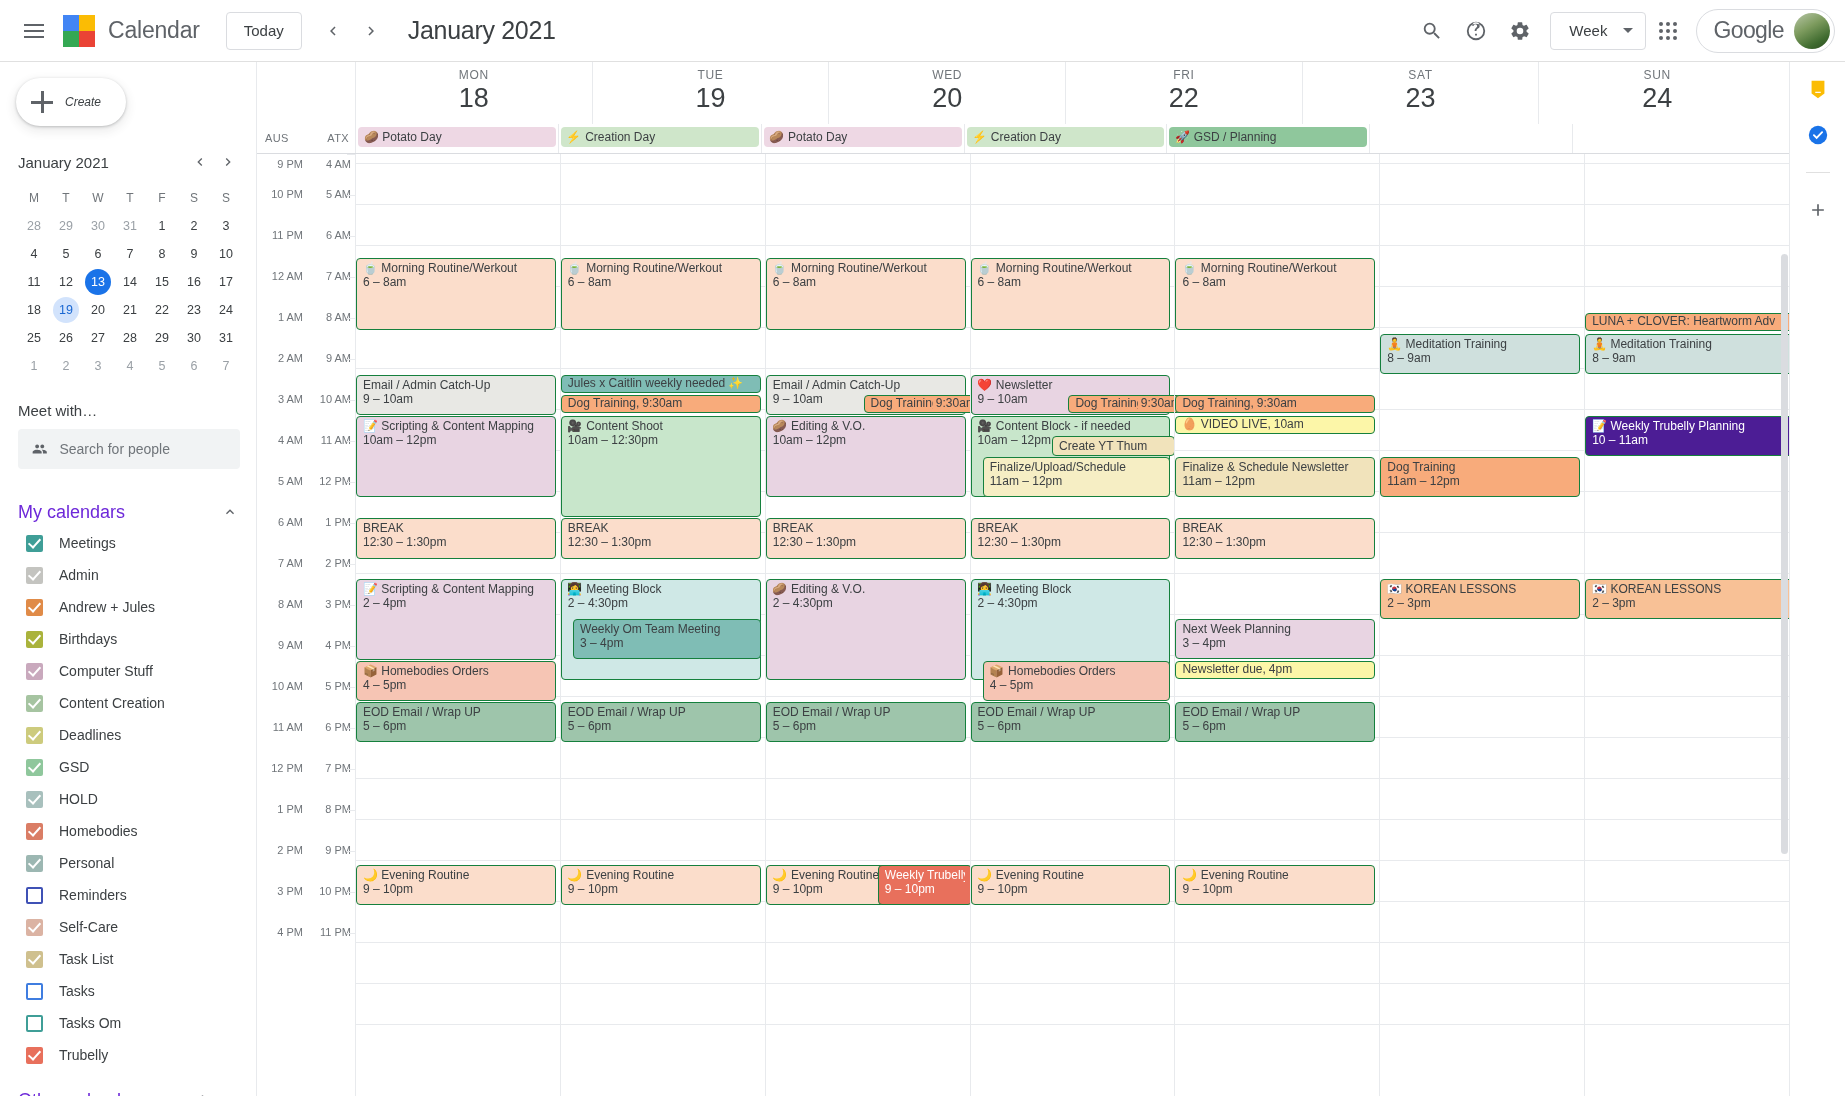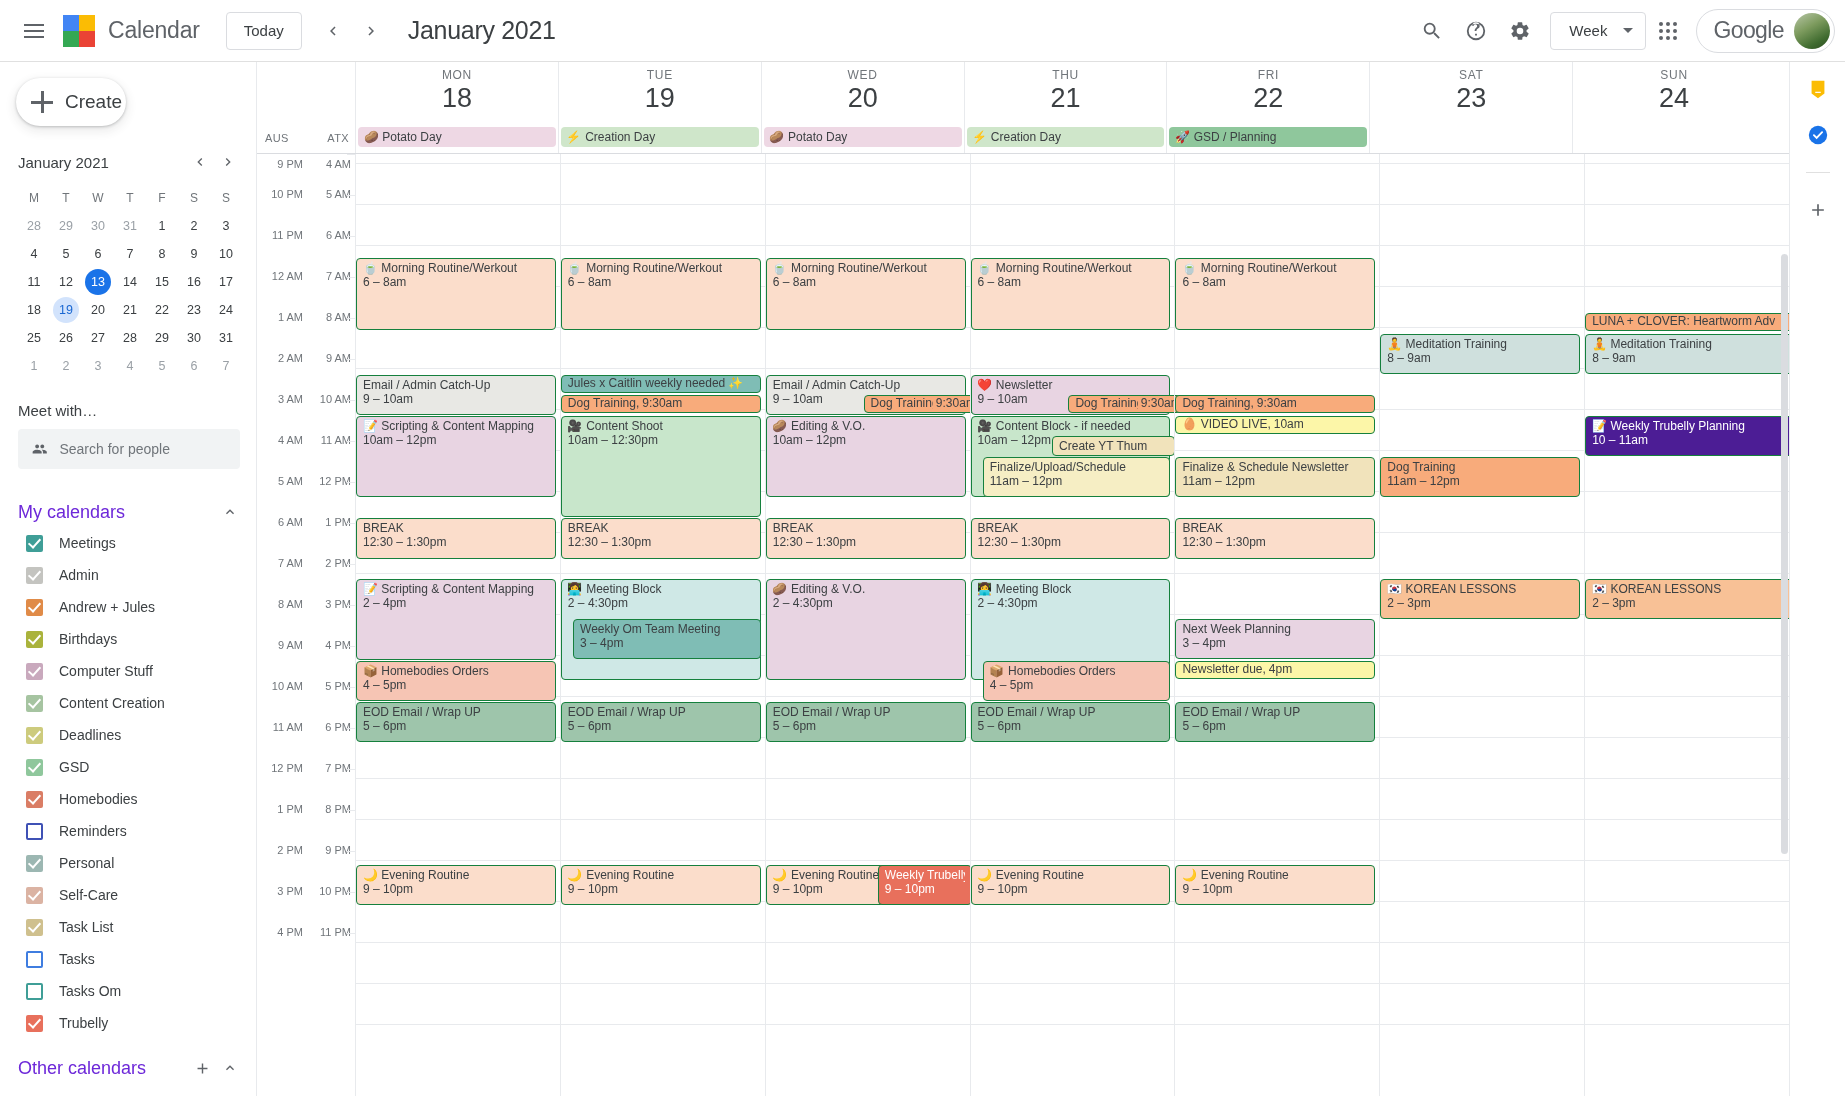--- a/index.html
+++ b/index.html
@@ -86,21 +86,21 @@
     display: flex; align-items: center; gap: 12px;
     margin: 8px 0 14px 16px; width: 110px; height: 48px; padding: 0 20px 0 14px;
     border-radius: 24px; border: 1px solid transparent;
     box-shadow: 0 1px 3px rgba(60,64,67,.3), 0 4px 8px 3px rgba(60,64,67,.08);
     background: #fff; cursor: pointer;
   }
   .plus-ico { position: relative; width: 22px; height: 22px; flex:0 0 auto;}
   .plus-ico:before, .plus-ico:after { content:''; position:absolute; background:#5f6368; }
   .plus-ico:before { left: 0; top: 10px; width: 22px; height: 2.5px; }
   .plus-ico:after  { top: 0; left: 10px; height: 22px; width: 2.5px; }
-  .create-label { font-size: 19px; color: #3c4043; }
+  .create-label { font-size: 12px; color: #3c4043; font-style: italic; }
 
   .mini-cal { padding: 6px 14px 0 18px; }
   .mini-head { display: flex; align-items: center; height: 32px; }
   .mini-title { font-size: 15px; color: #3c4043; flex: 1 1 auto; }
   .mini-arrow { width: 28px; height: 28px; border-radius: 50%; display:flex;
                 align-items:center; justify-content:center; color:#5f6368; font-size:15px; cursor:pointer;}
   table.mini { width: 100%; border-collapse: collapse; margin-top: 6px; }
   table.mini th { font-size: 12px; font-weight: 400; color: #70757a; height: 28px; }
   table.mini td { text-align: center; height: 28px; }
   .mc { display: inline-flex; width: 26px; height: 26px; border-radius: 50%;
@@ -410,30 +410,34 @@
           </div>
           <div class="cal-item">
             <span class="cal-check on" style="background: rgb(205, 203, 125);"></span>
             <span class="cal-name">Deadlines</span>
           </div>
           <div class="cal-item">
             <span class="cal-check on" style="background: rgb(143, 199, 156);"></span>
             <span class="cal-name">GSD</span>
           </div>
           <div class="cal-item">
+            <span class="cal-check on" style="background: rgb(168, 192, 189);"></span>
+            <span class="cal-name">HOLD</span>
+          </div>
+          <div class="cal-item">
             <span class="cal-check on" style="background: rgb(218, 125, 101);"></span>
             <span class="cal-name">Homebodies</span>
           </div>
           <div class="cal-item">
+            <span class="cal-check on" style="background: rgb(156, 183, 178);"></span>
+            <span class="cal-name">Personal</span>
+          </div>
+          <div class="cal-item">
             <span class="cal-check off" style="border-color: rgb(63, 81, 181);"></span>
             <span class="cal-name">Reminders</span>
-          </div>
-          <div class="cal-item">
-            <span class="cal-check on" style="background: rgb(156, 183, 178);"></span>
-            <span class="cal-name">Personal</span>
           </div>
           <div class="cal-item">
             <span class="cal-check on" style="background: rgb(219, 179, 163);"></span>
             <span class="cal-name">Self-Care</span>
           </div>
           <div class="cal-item">
             <span class="cal-check on" style="background: rgb(207, 192, 142);"></span>
             <span class="cal-name">Task List</span>
           </div>
           <div class="cal-item">
@@ -476,24 +480,20 @@
               <div class="dow">MON</div>
               <div class="dnum">18</div>
             </div>
             <div class="dh">
               <div class="dow">TUE</div>
               <div class="dnum">19</div>
             </div>
             <div class="dh">
               <div class="dow">WED</div>
               <div class="dnum">20</div>
-            </div>
-            <div class="dh">
-              <div class="dow">THU</div>
-              <div class="dnum">21</div>
             </div>
             <div class="dh">
               <div class="dow">FRI</div>
               <div class="dnum">22</div>
             </div>
             <div class="dh">
               <div class="dow">SAT</div>
               <div class="dnum">23</div>
             </div>
             <div class="dh">

